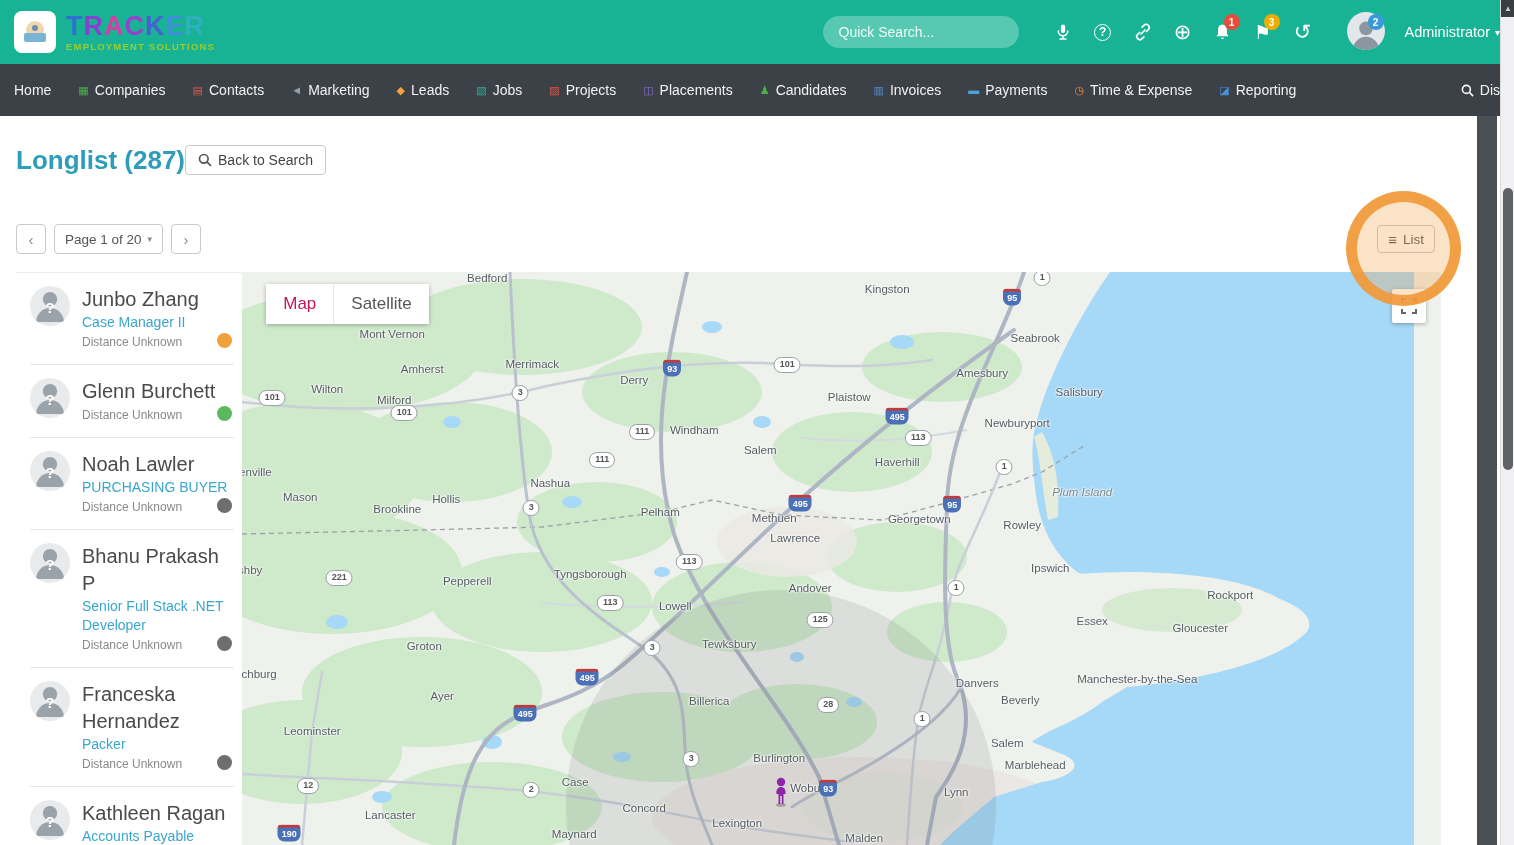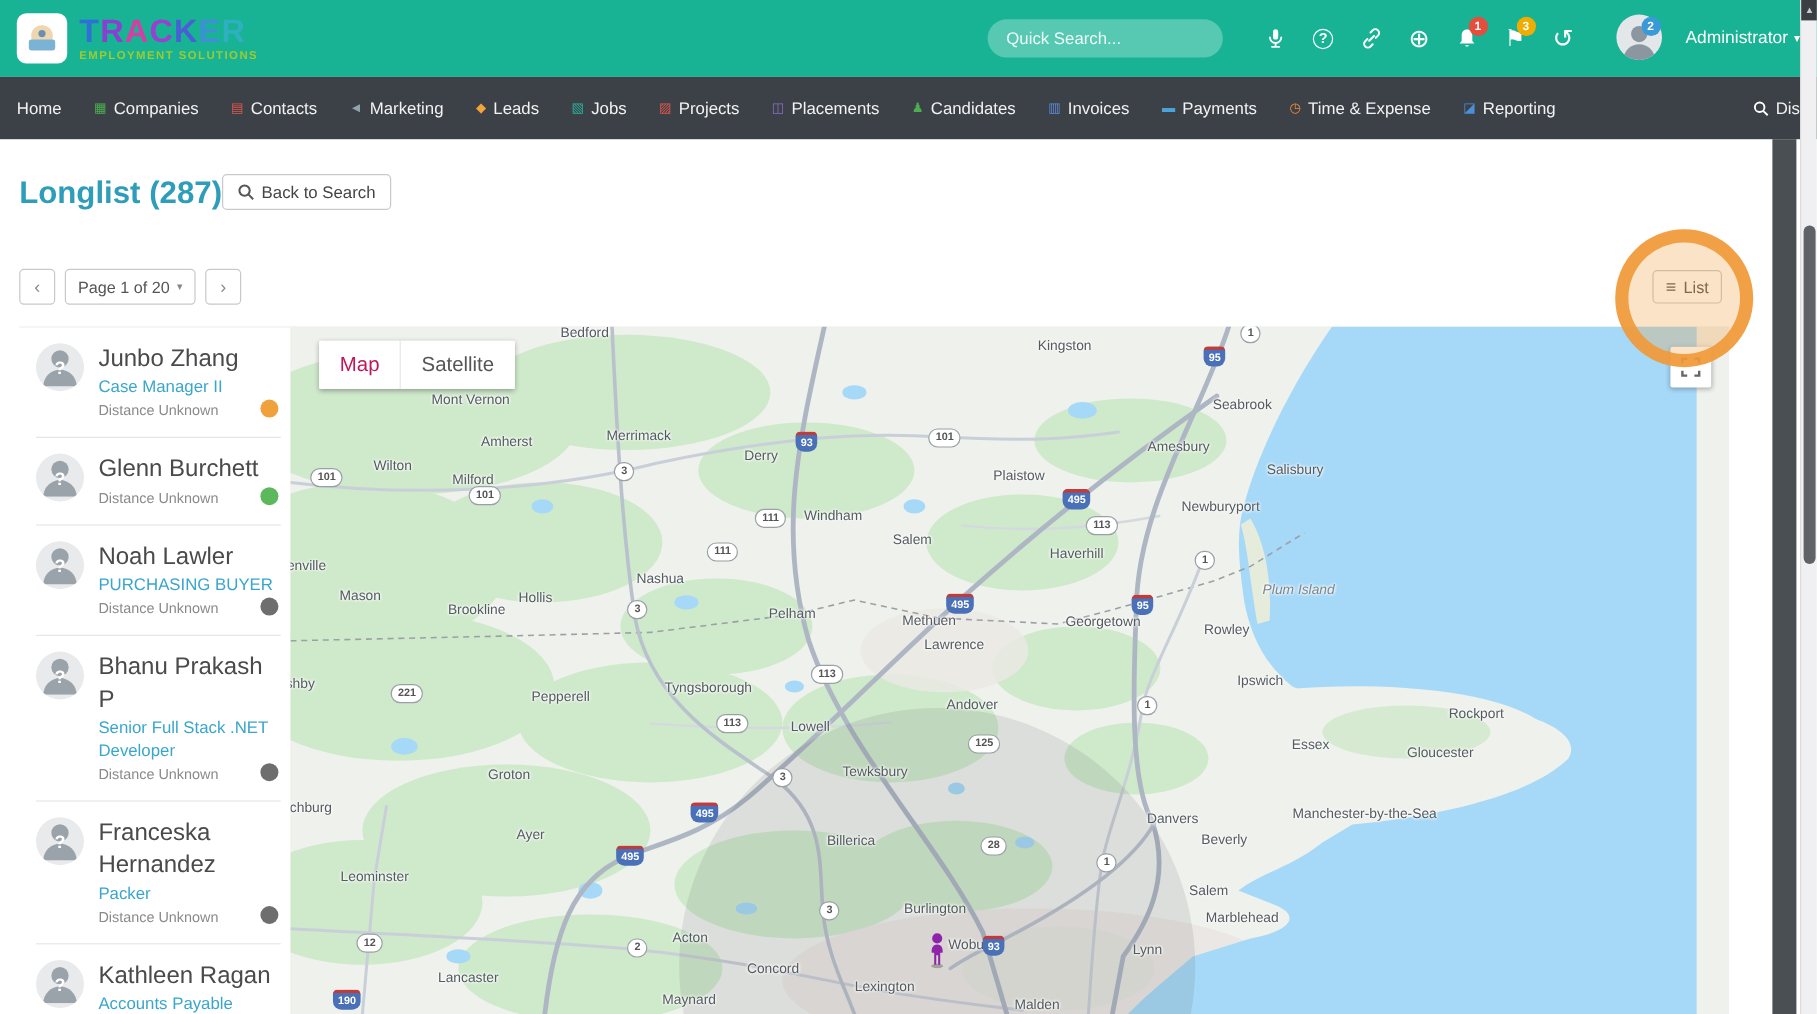--- a/index.html
+++ b/index.html
@@ -426,21 +426,21 @@
           <span class="town" style="left: 200px; top: 424px;">Ayer</span>
           <span class="town" style="left: 467px; top: 429px;">Billerica</span>
           <span class="town" style="left: 735px; top: 411px;">Danvers</span>
           <span class="town" style="left: 778px; top: 428px;">Beverly</span>
           <span class="town" style="left: 70px; top: 459px;">Leominster</span>
           <span class="town" style="left: 537px; top: 486px;">Burlington</span>
           <span class="town" style="left: 765px; top: 471px;">Salem</span>
           <span class="town" style="left: 793px; top: 493px;">Marblehead</span>
           <span class="town" style="left: 568px; top: 516px;">Woburn</span>
           <span class="town" style="left: 714px; top: 520px;">Lynn</span>
-          <span class="town" style="left: 333px; top: 510px;">Acton</span>
+          <span class="town" style="left: 333px; top: 510px;">Case</span>
           <span class="town" style="left: 402px; top: 536px;">Concord</span>
           <span class="town" style="left: 495px; top: 551px;">Lexington</span>
           <span class="town" style="left: 148px; top: 543px;">Lancaster</span>
           <span class="town" style="left: 332px; top: 562px;">Maynard</span>
           <span class="town" style="left: 622px; top: 566px;">Malden</span>
         </div>
       <div>
           <span class="shield s" style="left: 800px; top: 6px;">1</span>
           <span class="shield i" style="left: 770px; top: 25px;">95</span>
           <span class="shield s" style="left: 545px; top: 93px;">101</span>

